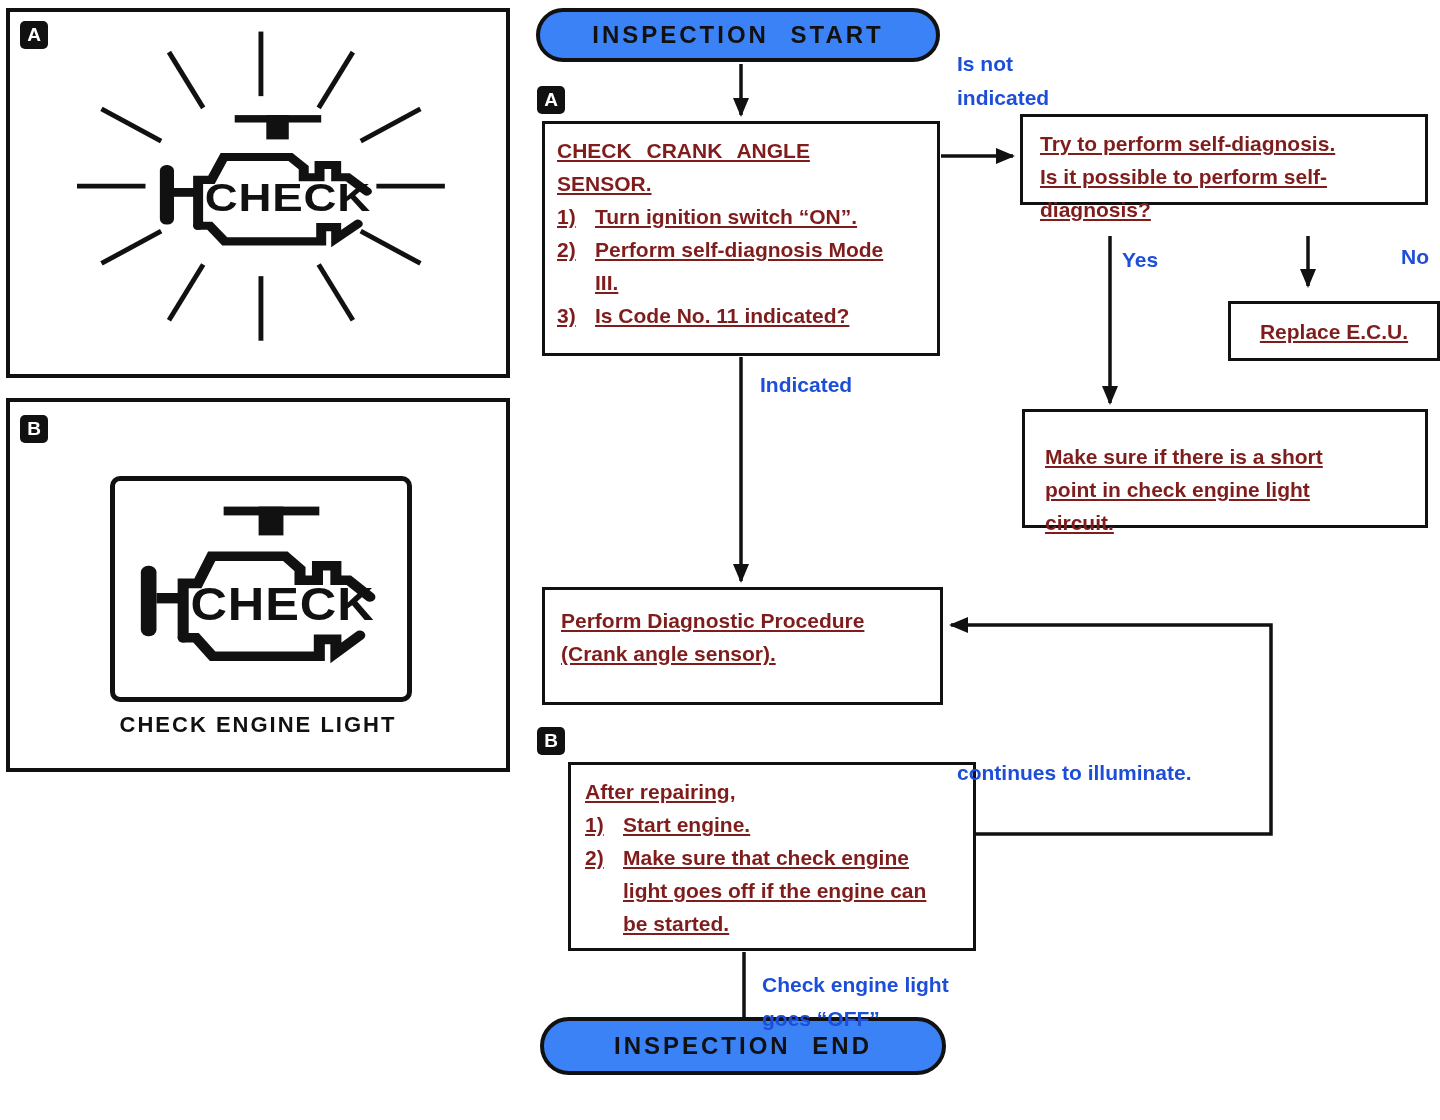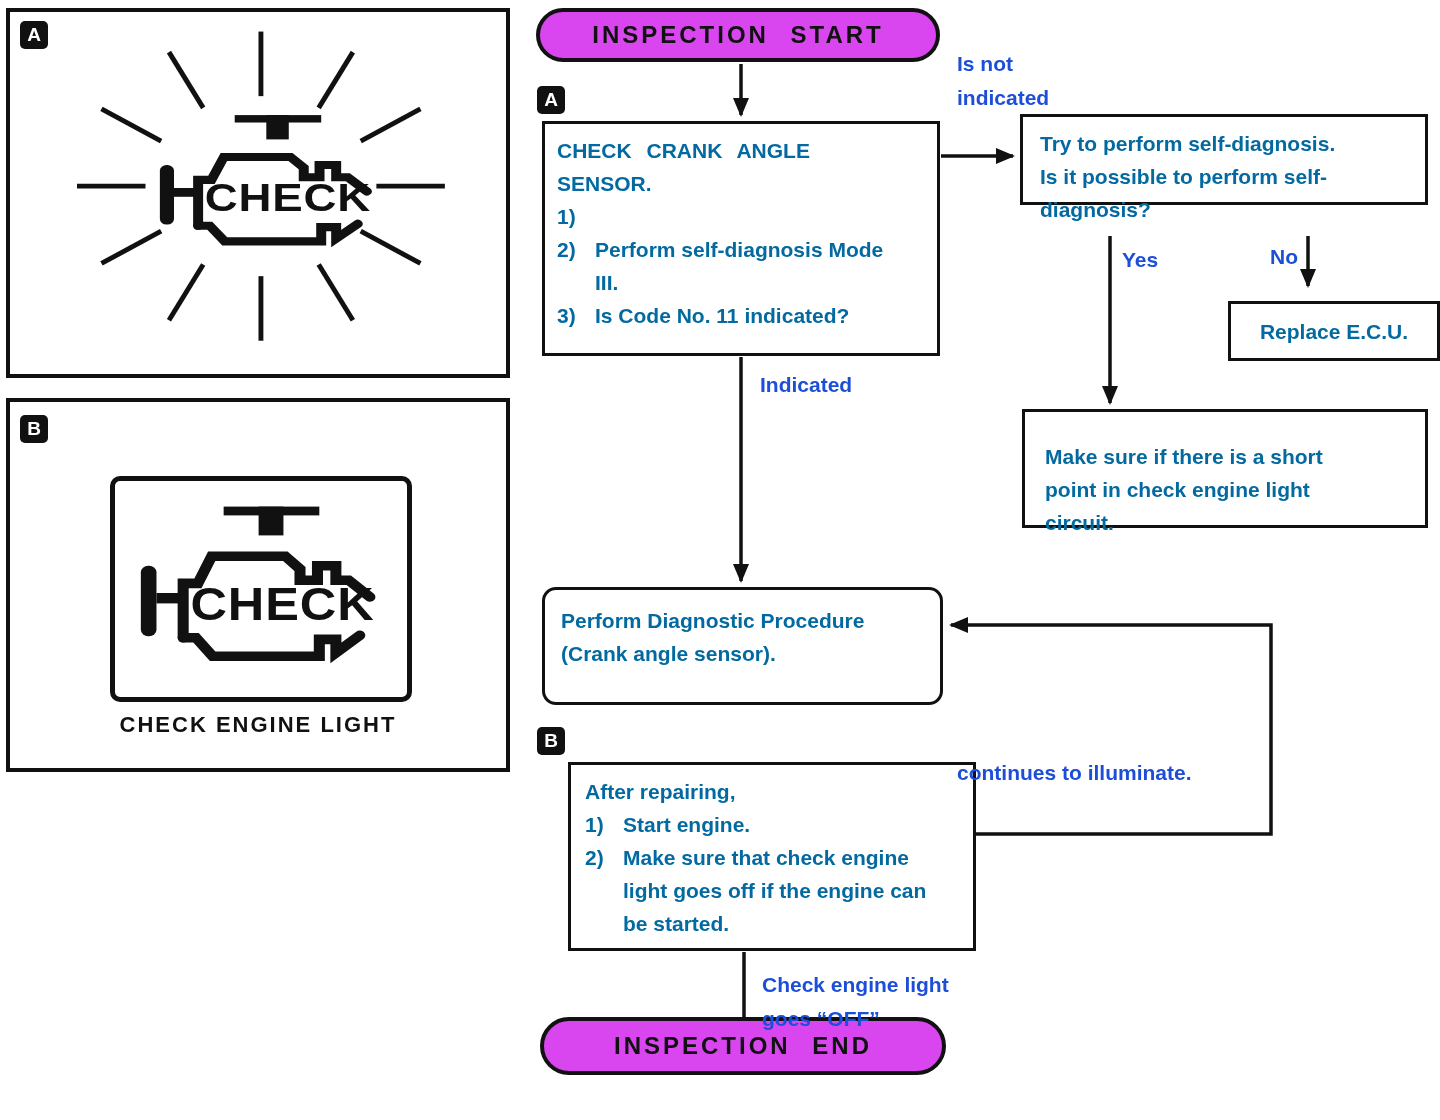--- a/index.html
+++ b/index.html
@@ -1,20 +1,20 @@
 <!DOCTYPE html>
 <html><head>
 <meta charset="utf-8">
 <style>
   html,body{margin:0;padding:0;background:#fff;}
   #stage{position:relative;width:1440px;height:1120px;background:#fff;overflow:hidden;
          font-family:"Liberation Sans",sans-serif;color:#111;}
   .box{position:absolute;background:#fff;border:3px solid #111;box-sizing:border-box;
-       font:700 21px/33px "Liberation Sans",sans-serif;color:#0369a1;}
-  .pill{position:absolute;background:#d946ef;border:4px solid #111;box-sizing:border-box;
+       font:700 21px/33px "Liberation Sans",sans-serif;color:#7f1d1d;text-decoration:underline;}
+  .pill{position:absolute;background:#3b82f6;border:4px solid #111;box-sizing:border-box;
         display:flex;align-items:center;justify-content:center;
         font:700 24px "Liberation Sans",sans-serif;letter-spacing:3px;word-spacing:12px;}
   .tag{position:absolute;width:28px;height:28px;background:#111;color:#fff;border-radius:5px;
        display:flex;align-items:center;justify-content:center;
        font:700 19px "Liberation Sans",sans-serif;}
   .lbl{position:absolute;font:700 21px/34px "Liberation Sans",sans-serif;color:#1d4ed8;white-space:nowrap;}
   .panel{position:absolute;background:#fff;border:4px solid #111;box-sizing:border-box;}
   .title{word-spacing:9px;}
   .li{display:flex;}
   .li .num{width:38px;flex:none;}
@@ -93,20 +93,23 @@
 
   <div class="pill" style="left:536px;top:8px;width:404px;height:54px;border-radius:29px;">INSPECTION START</div>
 
   <div class="tag" style="left:537px;top:86px;">A</div>
 
   <div class="box" style="left:542px;top:121px;width:398px;height:235px;padding:10px 12px;">
     <div class="title">CHECK CRANK ANGLE</div>
     <div class="title">SENSOR.</div>
     <div class="li">
       <span class="num">1)</span>
+      <div class="bd">
+          <div>Turn ignition switch “ON”.</div>
+        </div>
     </div>
     <div class="li">
       <span class="num">2)</span>
       <div class="bd">
         <div>Perform self-diagnosis Mode</div>
         <div>III.</div>
       </div>
     </div>
     <div class="li">
       <span class="num">3)</span>
@@ -123,21 +126,21 @@
   </div>
 
   <div class="box" style="left:1188px;top:301px;width:212px;height:60px;display:flex;align-items:center;justify-content:center;margin-left:40px;">Replace E.C.U.</div>
 
   <div class="box" style="left:1022px;top:409px;width:406px;height:119px;padding:28px 20px;">
     <div>Make sure if there is a short</div>
     <div>point in check engine light</div>
     <div>circuit.</div>
   </div>
 
-  <div class="box" style="left:542px;top:587px;width:401px;height:118px;padding:14px 16px;border-radius:14px;">
+  <div class="box" style="left:542px;top:587px;width:401px;height:118px;padding:14px 16px;">
     <div>Perform Diagnostic Procedure</div>
     <div>(Crank angle sensor).</div>
   </div>
 
   <div class="tag" style="left:537px;top:727px;">B</div>
 
   <div class="box" style="left:540px;top:762px;width:408px;height:189px;padding:10px 14px;margin-left:28px;">
     <div>After repairing,</div>
     <div class="li">
       <span class="num">1)</span>
@@ -155,21 +158,21 @@
     </div>
   </div>
 
   <div class="pill" style="left:540px;top:1017px;width:406px;height:58px;border-radius:30px;">INSPECTION END</div>
 
   <div class="lbl" style="left:957px;top:47px;">
     <div>Is not</div>
     <div>indicated</div>
   </div>
   <div class="lbl" style="left:1122px;top:243px;">Yes</div>
-  <div class="lbl" style="left:1270px;top:240px;">No</div>
+  <div class="lbl" style="left:1401px;top:240px;">No</div>
   <div class="lbl" style="left:760px;top:368px;">Indicated</div>
   <div class="lbl" style="left:957px;top:756px;">
     <div>continues to illuminate.</div>
   </div>
   <div class="lbl" style="left:762px;top:968px;">
     <div>Check engine light</div>
     <div>goes “OFF”</div>
   </div>
 
 </div>

